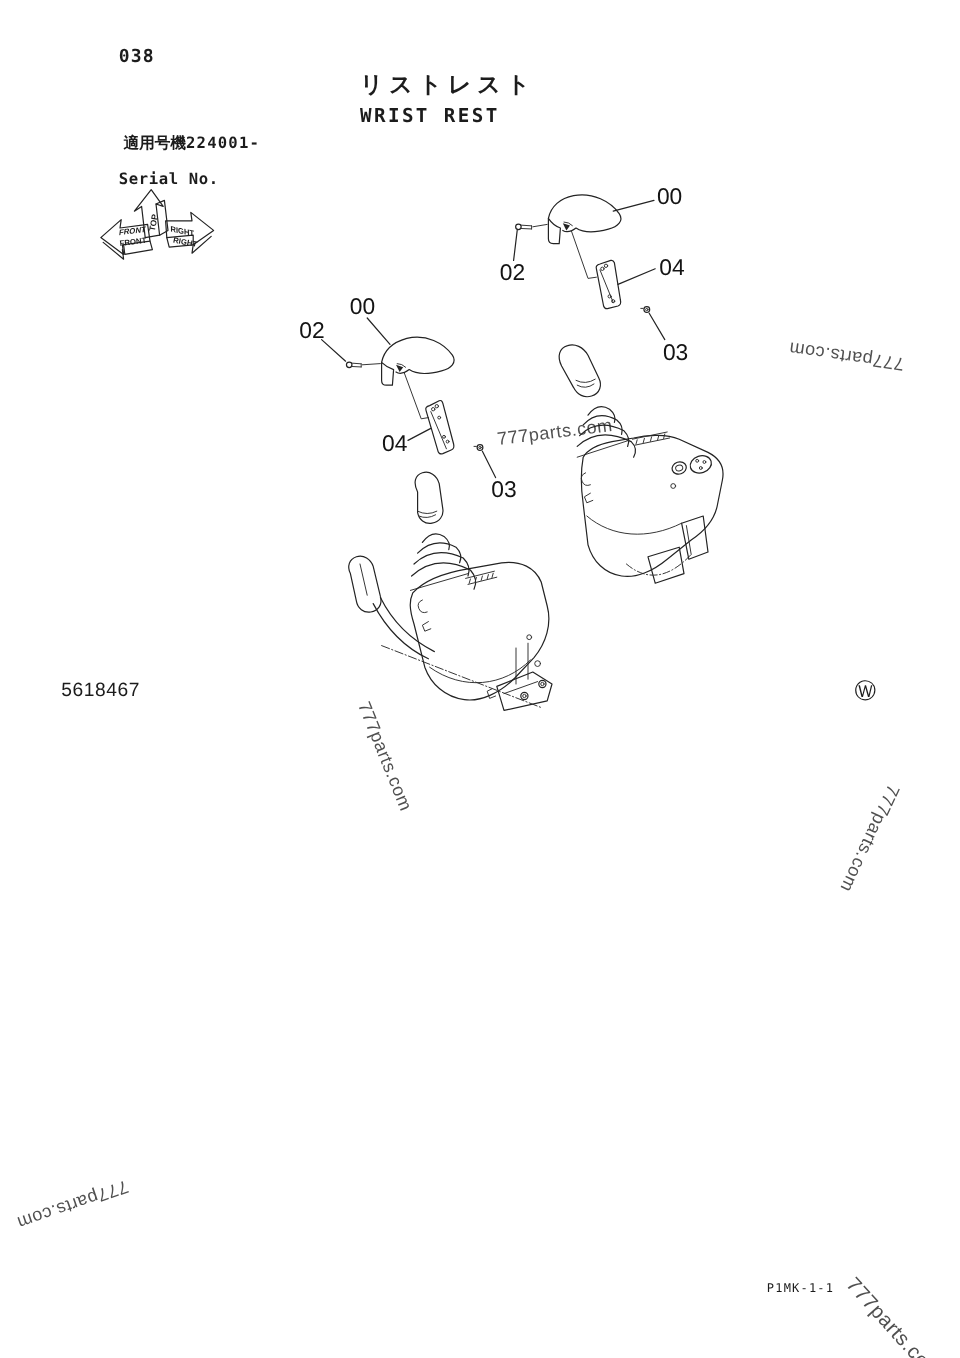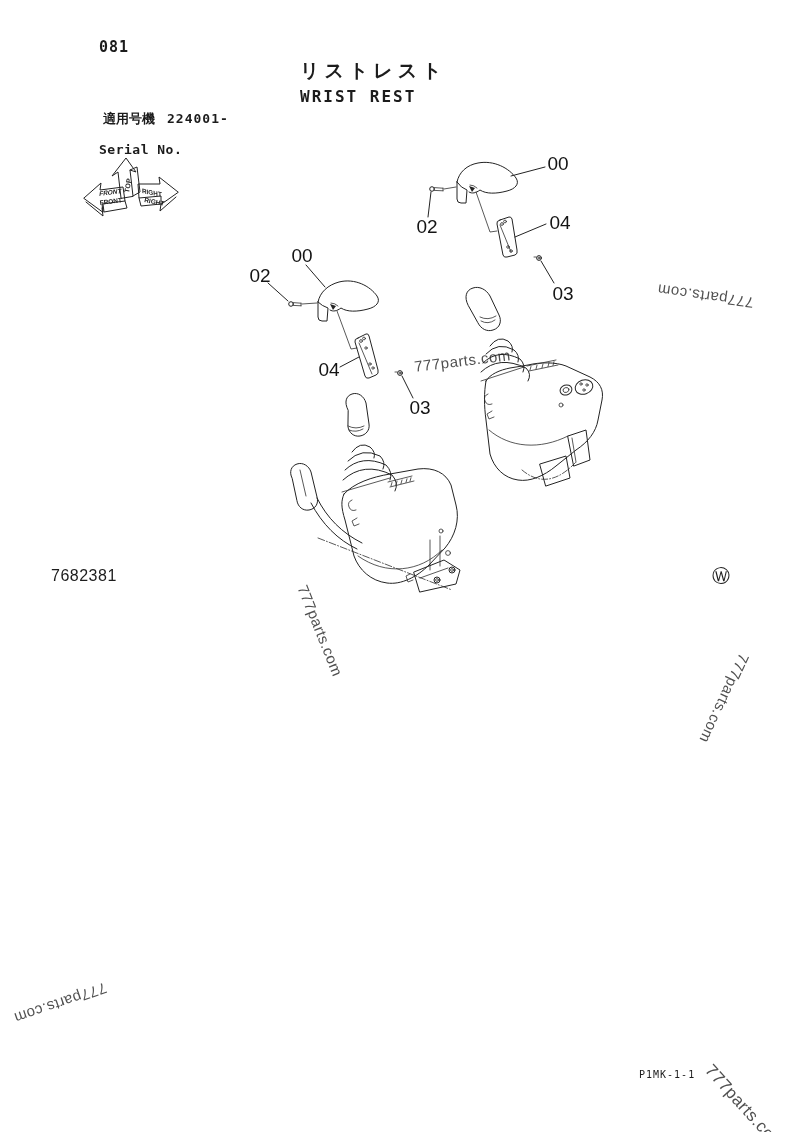--- a/index.html
+++ b/index.html
@@ -7,21 +7,21 @@
     width:800px;height:1132px;position:relative;overflow:hidden;
     background:#ffffff;color:#1c1c1c;
     font-family:"Liberation Sans", sans-serif;
   }
   .abs{position:absolute;}
   .mono{font-family:"DejaVu Sans Mono", monospace;}
   .page-number{left:99px;top:38px;font-weight:bold;font-size:15px;letter-spacing:1px;}
   .title-ja{left:300px;top:58px;width:230px;text-align:left;font-size:19px;letter-spacing:5px;font-weight:bold;}
   .title-en{left:300px;top:87px;width:230px;font-size:16px;font-weight:bold;letter-spacing:2px;}
   .serial-ja{left:103px;top:110px;font-size:13px;font-weight:bold;}
-  .serial-ja .val{margin-left:12px;letter-spacing:1px;text-align:center;}
+  .serial-ja .val{letter-spacing:1px;text-align:center;}
   .serial-en{left:99px;top:142px;font-size:13px;font-weight:bold;letter-spacing:0.5px;}
   .drawing-number{left:51px;top:567px;font-size:16px;letter-spacing:0.5px;}
   .circled-w{left:712px;top:564px;font-size:18px;}
   .sheet-code{left:627px;top:1069px;font-size:10px;font-weight:normal;letter-spacing:1px;margin-left:12px;}
   .wm{
     color:#2a2a2a;opacity:0.82;font-size:15px;white-space:nowrap;
     transform-origin:center center;letter-spacing:0.5px;
   }
   svg text.callout{
     font-family:"Liberation Sans", sans-serif;
@@ -30,29 +30,29 @@
   svg text.oi{
     font-family:"Liberation Sans", sans-serif;font-weight:bold;fill:#1c1c1c;
   }
   svg .ln{fill:none;stroke:#232323;stroke-width:1;stroke-linecap:round;stroke-linejoin:round;}
   svg .lnthin{fill:none;stroke:#2e2e2e;stroke-width:0.8;stroke-linecap:round;stroke-linejoin:round;}
   svg .fillink{fill:#232323;stroke:none;}
 </style>
 </head>
 <body>
 
-<div class="abs page-number mono">081</div>
+<div class="abs page-number mono">038</div>
 <div class="abs title-ja">リストレスト</div>
 <div class="abs title-en mono">WRIST REST</div>
 <div class="abs serial-ja">
   <span>適用号機</span><span class="val mono">224001-</span>
 </div>
 <div class="abs serial-en mono">Serial No.</div>
 
-<div class="abs drawing-number">7682381</div>
+<div class="abs drawing-number">5618467</div>
 <div class="abs circled-w">Ⓦ</div>
 <div class="abs sheet-code mono">P1MK-1-1</div>
 
 <div class="abs wm" style="left:414px;top:352px;transform:rotate(-7deg);">777parts.com</div>
 <div class="abs wm" style="left:657px;top:288px;transform:rotate(188deg);">777parts.com</div>
 <div class="abs wm" style="left:272px;top:622px;transform:rotate(68deg);">777parts.com</div>
 <div class="abs wm" style="left:676px;top:690px;transform:rotate(115deg);">777parts.com</div>
 <div class="abs wm" style="left:12px;top:995px;transform:rotate(161deg);">777parts.com</div>
 <div class="abs wm" style="left:690px;top:1098px;transform:rotate(48deg);font-size:17px;">777parts.com</div>
 

